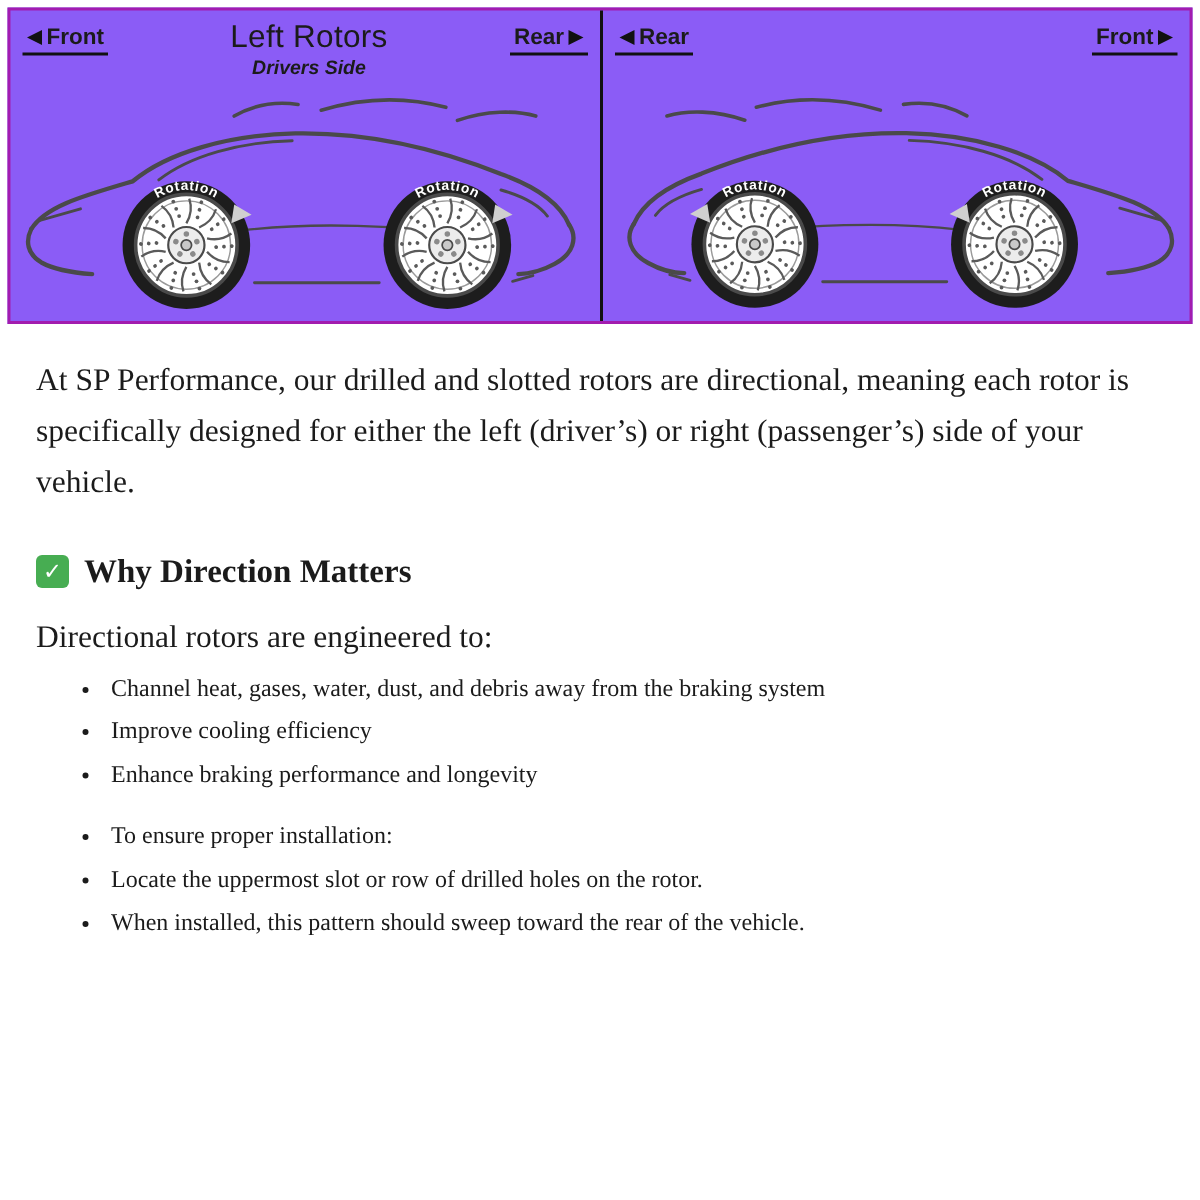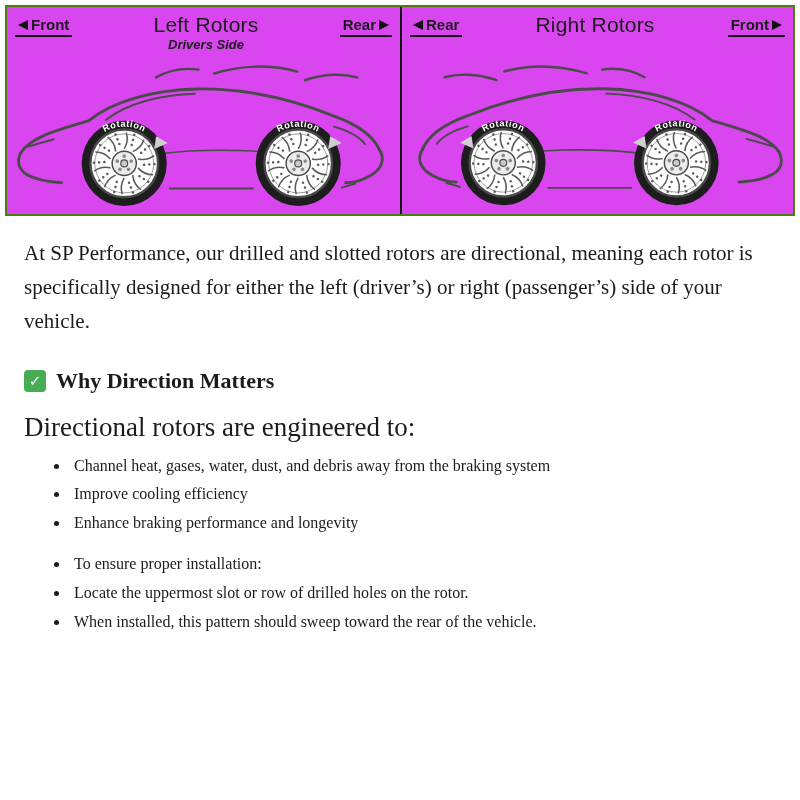--- a/index.html
+++ b/index.html
@@ -7,23 +7,23 @@
   body {
     width:800px;
     background:#ffffff;
     color:#1b1b1b;
     font-family:"Liberation Serif", serif;
   }
 
   
   .diagram-box {
     margin:5px 5px 0 5px;
-    border:2px solid #4d7c0f;
-    display:flex;
-    background:#d946ef;
+    border:2px solid #a21caf;
+    display:flex;
+    background:#8b5cf6;
   }
   .panel {
     width:50%;
     padding:6px 8px 0 8px;
   }
   .panel + .panel { border-left:2px solid #111; }
   .panel-header {
     display:flex;
     justify-content:space-between;
     align-items:flex-start;
@@ -80,21 +80,21 @@
     border-radius:4px;
     color:#fff;
     font-size:15px;
     font-weight:700;
     display:inline-flex;
     align-items:center;
     justify-content:center;
     font-family:"DejaVu Sans", sans-serif;
     flex:0 0 auto;
   }
-  p.lead { font-size:27px; margin:18px 0 4px 0; }
+  p.lead { font-size:21px; margin:18px 0 4px 0; }
   ul.bullets {
     font-size:16px;
     line-height:1.6;
     margin:10px 0 16px 0;
     padding-left:46px;
   }
   ul.bullets li { margin:3px 0; padding-left:4px; }
   h3.identify {
     font-size:21px;
     font-weight:400;
@@ -224,21 +224,20 @@
     </svg>
   </div>
 
   <div class="panel">
     <div class="panel-header">
       <span class="dir-label">
         <i class="tri tri-left"></i>
         <span>Rear</span>
       </span>
       <span class="panel-titles">
-        <div class="panel-title">Right Rotors</div>
       </span>
       <span class="dir-label">
         <span>Front</span>
         <i class="tri tri-right"></i>
       </span>
     </div>
     <svg class="car" viewBox="0 0 390 160">
       <use href="#car-art" transform="translate(390,0) scale(-1,1)"></use>
       <path id="rtC" d="M 68 83.4 A 38 38 0 0 1 126 83.4" fill="none"></path>
       <path id="rtD" d="M 248 83.4 A 38 38 0 0 1 306 83.4" fill="none"></path>

